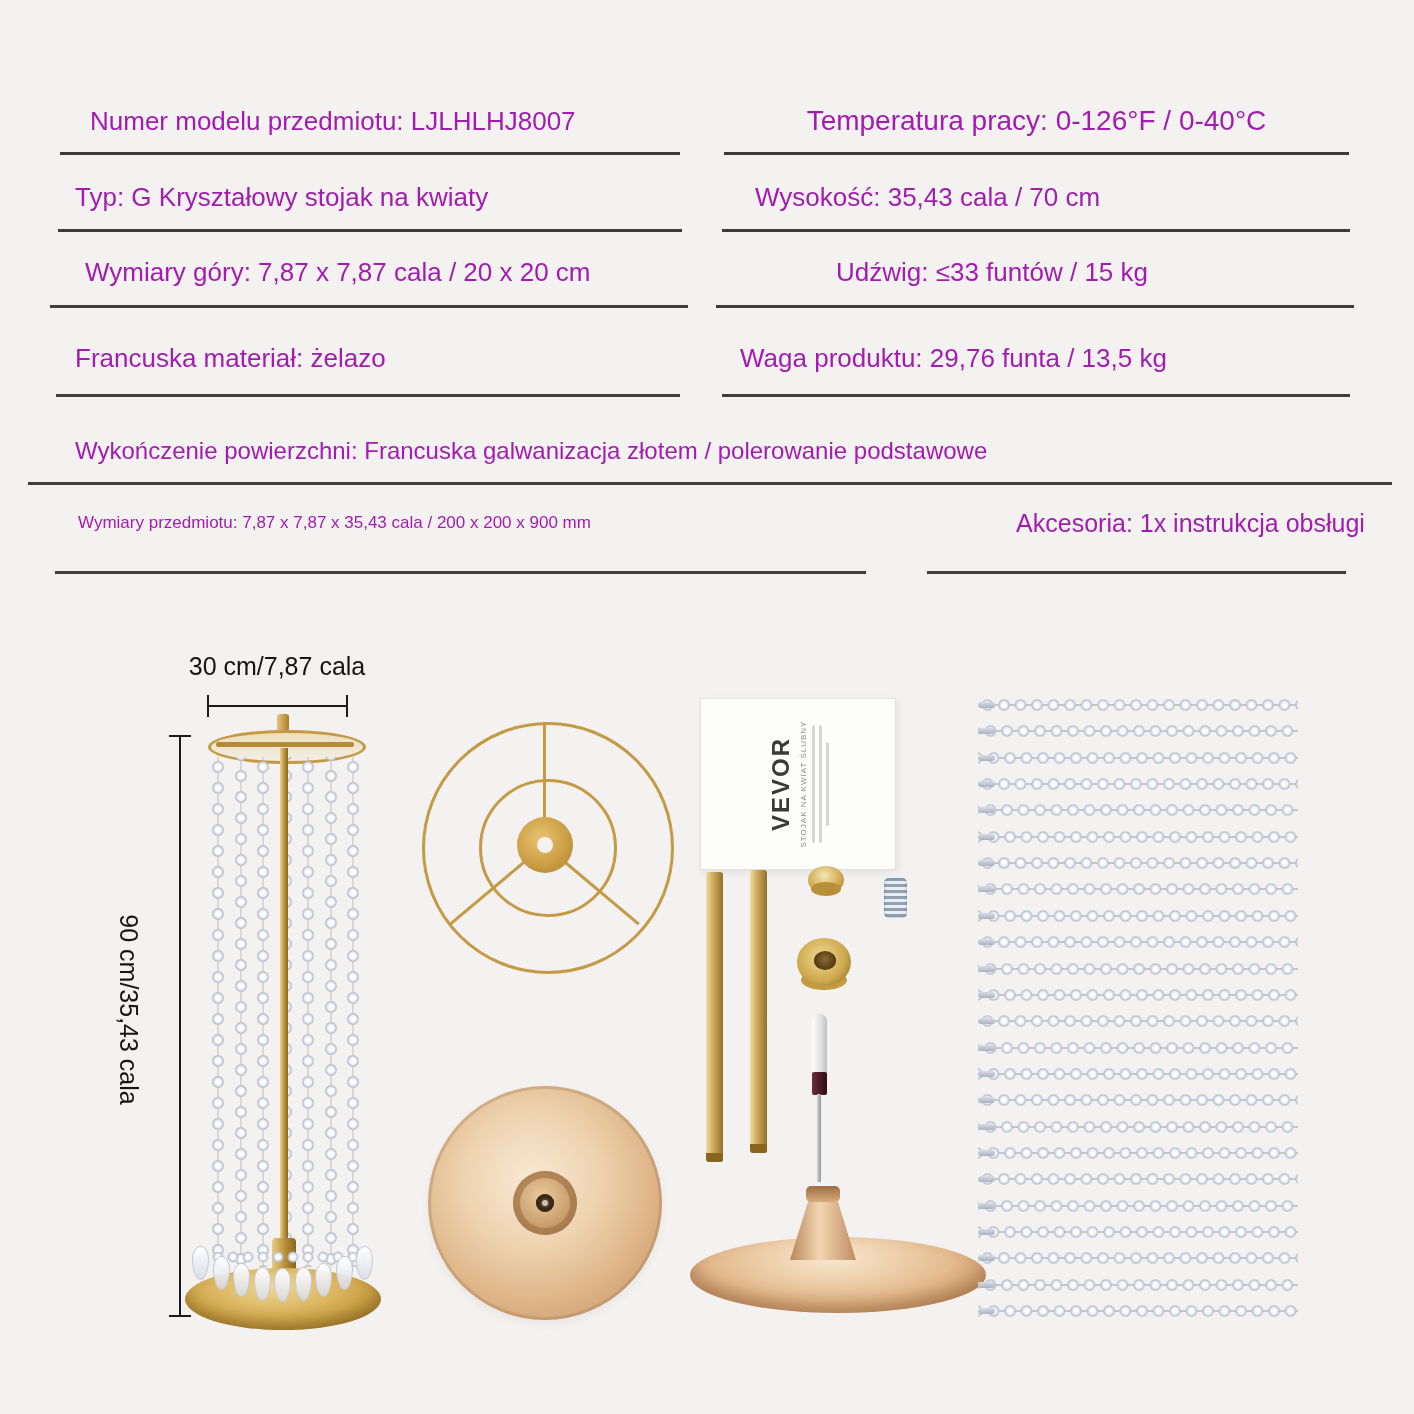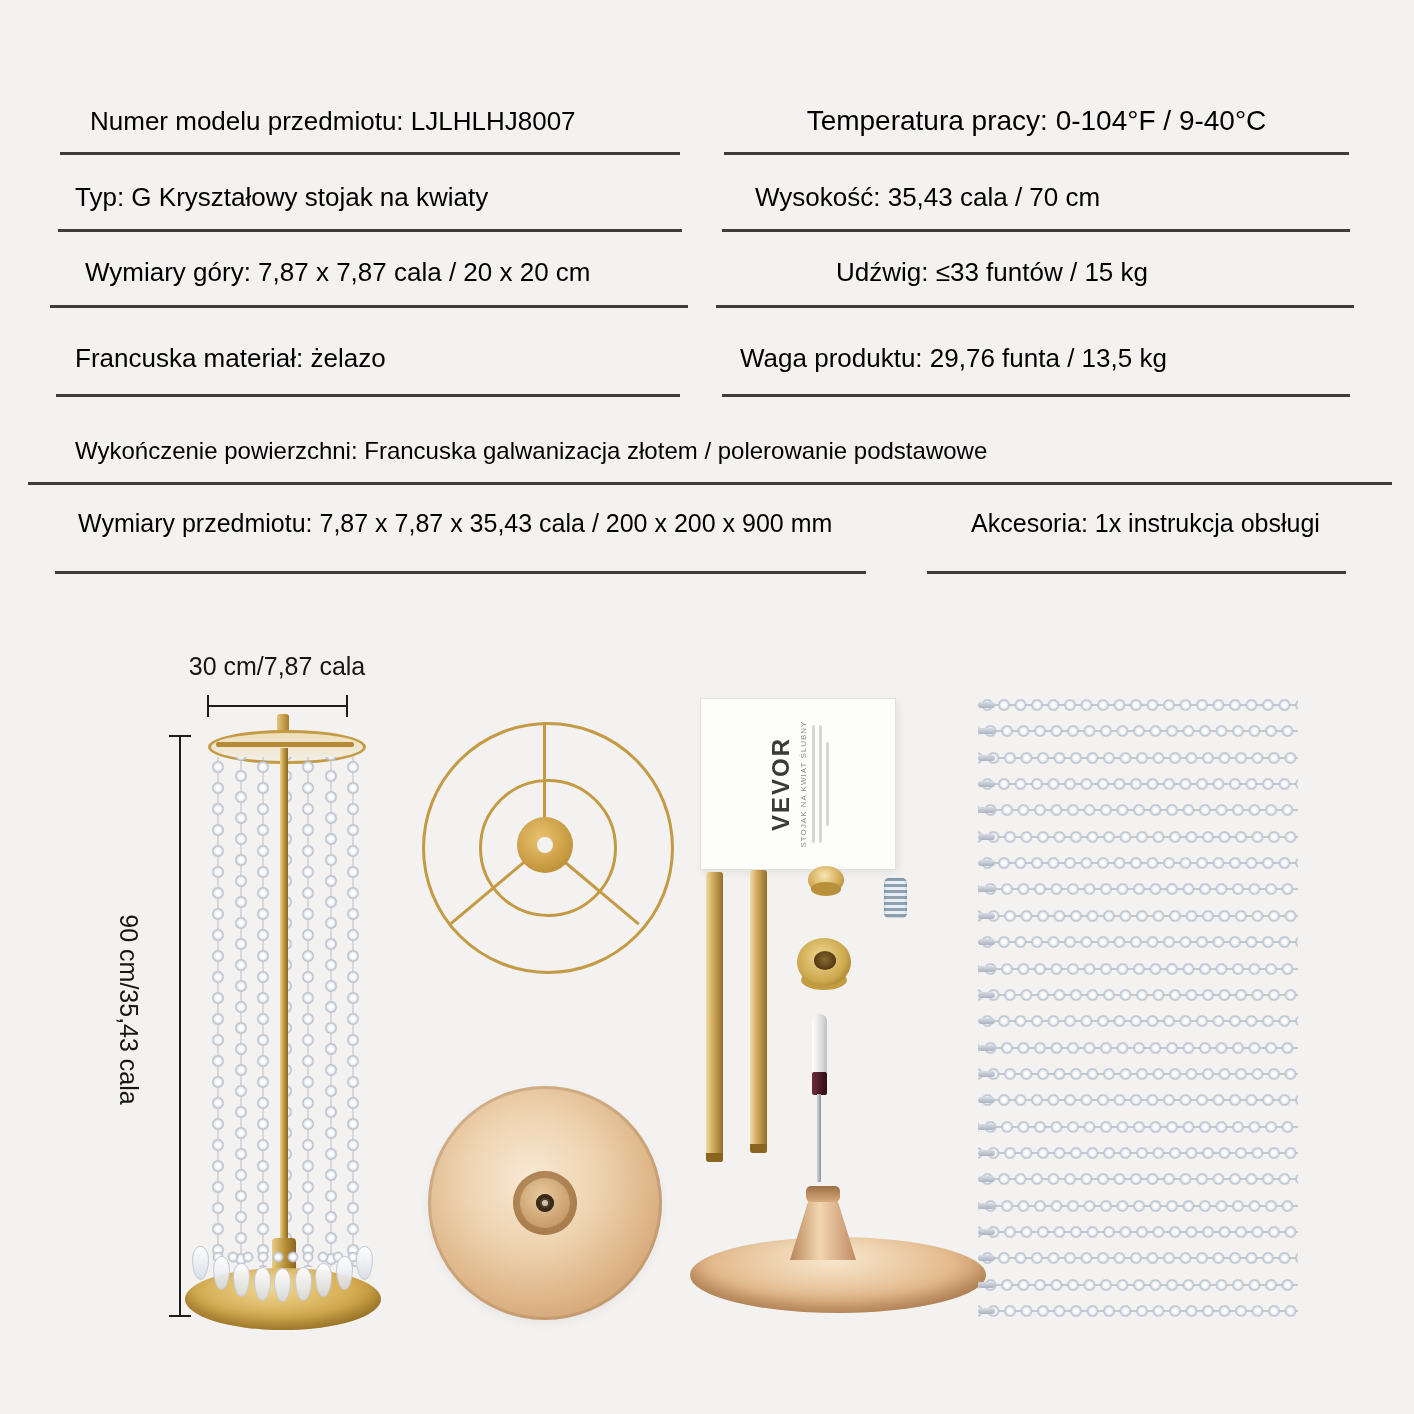--- a/index.html
+++ b/index.html
@@ -2,21 +2,21 @@
 <html><head>
 <meta charset="utf-8">
 <style>
   html,body{margin:0;padding:0;background:#e9e8e6;}
   .canvas{
     position:relative; width:1414px; height:1414px; margin:0 auto;
     background:#f3f2f0; overflow:hidden;
     font-family:"Liberation Sans", sans-serif; color:#1e1e1e;
   }
   
-  .spec-text{position:absolute; font-size:26px; line-height:34px; white-space:nowrap; color:#000000;}
+  .spec-text{position:absolute; font-size:26px; line-height:34px; white-space:nowrap; color:#a21caf;}
   .hline{position:absolute; height:3px; background:#3d3d3d;}
   .l1L{left:60px;  top:152px; width:620px;}
   .l1R{left:724px; top:152px; width:625px;}
   .l2L{left:58px;  top:229px; width:624px;}
   .l2R{left:722px; top:229px; width:628px;}
   .l3L{left:50px;  top:305px; width:638px;}
   .l3R{left:716px; top:305px; width:638px;}
   .l4L{left:56px;  top:394px; width:624px;}
   .l4R{left:722px; top:394px; width:628px;}
   .l5F{left:28px;  top:482px; width:1364px;}
@@ -24,22 +24,22 @@
   .l6R{left:927px; top:571px; width:419px;}
   .t-r1l{left:90px;  top:104px;}
   .t-r1r{left:724px; top:104px; width:625px; text-align:center; white-space:nowrap; font-size:28px;}
   .t-r2l{left:75px;  top:180px;}
   .t-r2r{left:755px; top:180px;}
   .t-r3l{left:85px;  top:255px;}
   .t-r3r{left:836px; top:255px;}
   .t-r4l{left:75px;  top:341px;}
   .t-r4r{left:740px; top:341px;}
   .t-r5 {left:75px;  top:434px; font-size:24px;}
-  .t-r6l{left:78px;  top:506px; font-size:25px;}
-  .t-r6r{left:936px; top:506px; width:419px; text-align:center; font-size:25px;}
+  .t-r6l{left:78px;  top:506px; font-size:17px;}
+  .t-r6r{left:981px; top:506px; width:419px; text-align:center; font-size:25px;}
   
   .dim-label{position:absolute; font-size:25px; color:#151515; white-space:nowrap;}
   .dim-top-label{left:167px; top:652px; width:220px; text-align:center;}
   .dim-top-line{position:absolute; left:207px; top:705px; width:141px; height:2px; background:#1c1c1c;}
   .dim-top-line::before,.dim-top-line::after{content:''; position:absolute; top:-10px; width:2px; height:22px; background:#1c1c1c;}
   .dim-top-line::before{left:0;} .dim-top-line::after{right:0;}
   .dim-v-line{position:absolute; left:179px; top:735px; width:2px; height:582px; background:#1c1c1c;}
   .dim-v-line::before,.dim-v-line::after{content:''; position:absolute; left:-10px; width:22px; height:2px; background:#1c1c1c;}
   .dim-v-line::before{top:0;} .dim-v-line::after{bottom:0;}
   .dim-v-label{left:18px; top:995px; width:220px; text-align:center; transform:rotate(90deg);}
@@ -134,21 +134,21 @@
   .srow::before{content:''; position:absolute; left:0; top:5px; width:17px; height:6px; border-radius:3px;
     background:linear-gradient(180deg,#d8dde5,#aab2bf);}
 </style>
 </head>
 <body>
 
 <div class="canvas">
 
   <div>
     <div class="spec-text t-r1l">Numer modelu przedmiotu: LJLHLHJ8007</div>
-    <div class="spec-text t-r1r">Temperatura pracy: 0-104°F / 9-40°C</div>
+    <div class="spec-text t-r1r">Temperatura pracy: 0-126°F / 0-40°C</div>
     <div class="hline l1L"></div>
     <div class="hline l1R"></div>
 
     <div class="spec-text t-r2l">Typ: G Kryształowy stojak na kwiaty</div>
     <div class="spec-text t-r2r">Wysokość: 35,43 cala / 70 cm</div>
     <div class="hline l2L"></div>
     <div class="hline l2R"></div>
 
     <div class="spec-text t-r3l">Wymiary góry: 7,87 x 7,87 cala / 20 x 20 cm</div>
     <div class="spec-text t-r3r">Udźwig: ≤33 funtów / 15 kg</div>

